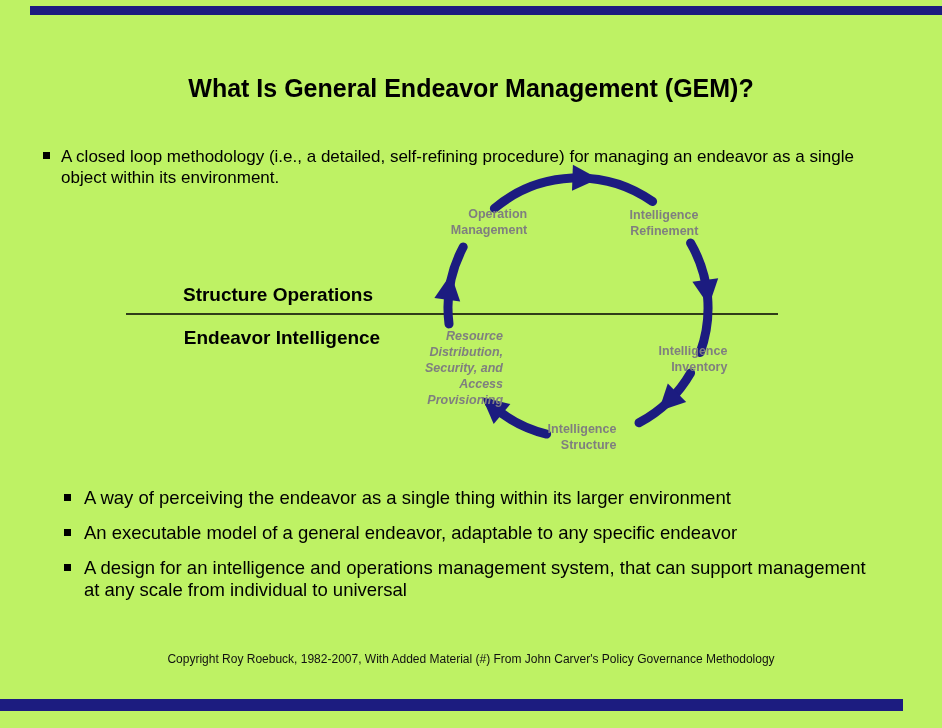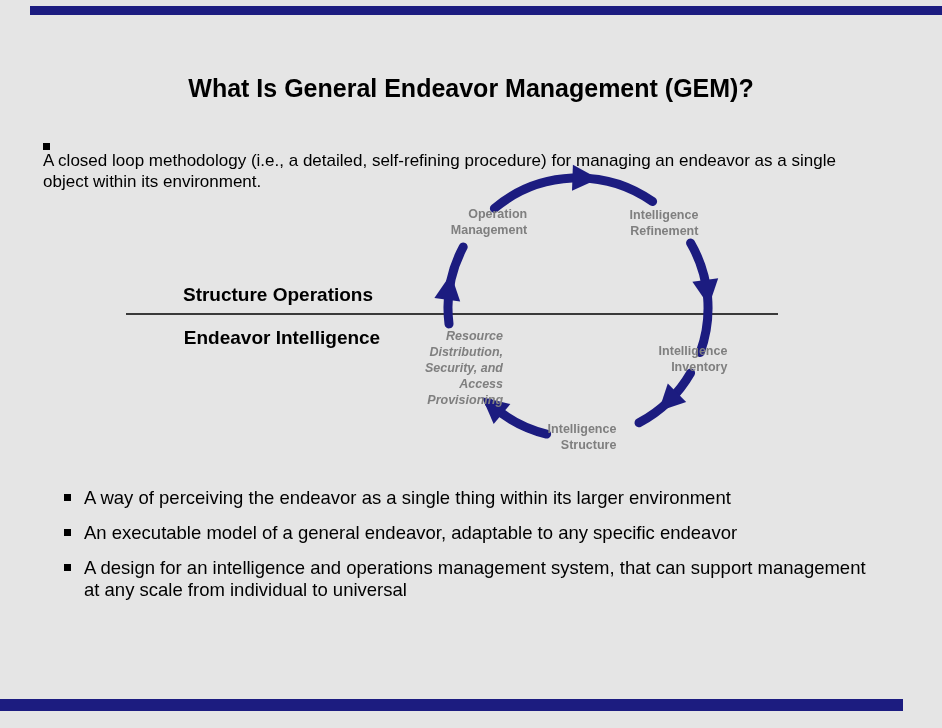--- a/index.html
+++ b/index.html
@@ -1,35 +1,35 @@
 <!DOCTYPE html>
 <html style="--accent: #1c1c80; --node-gray: #7f7f7f; --text: #000000;"><head>
 <meta charset="utf-8">
 <style>
   :root { --accent:#1c1c80; --node-gray:#7f7f7f; --text:#000000; }
   html,body { margin:0; padding:0; background:#ffffff; }
   .slide {
-    position:relative; width:942px; height:728px; background:#e5e5e5;
+    position:relative; width:942px; height:728px; background:#bef264;
     font-family:"Liberation Sans", sans-serif; color:var(--text); overflow:hidden;
   }
   .bar-top    { position:absolute; left:30px; top:6px;  width:912px; height:9px;  background:var(--accent); }
   .bar-bottom { position:absolute; left:0;    top:699px; width:903px; height:12px; background:var(--accent); }
 
   .title {
     position:absolute; left:0; top:74px; width:942px; text-align:center;
     font-size:25px; font-weight:bold; letter-spacing:0;
   }
 
   .bullet-row { display:flex; align-items:flex-start; }
   .bullet-sq {
     flex:0 0 auto; width:7px; height:7px; background:#000; margin-right:11px;
   }
   .intro {
-    position:absolute; left:43px; top:137px; width:838px;
-    font-size:17px; line-height:21px;flex-direction:column;
+    position:absolute; left:43px; top:146px; width:838px;
+    font-size:17px; line-height:21px;
   }
   .intro .bullet-sq { margin-top:6px; }
 
   .bullets-bottom { position:absolute; left:64px; top:487px; width:802px; }
   .bullets-bottom .bullet-row { margin-bottom:13px; font-size:18.5px; line-height:22px; }
   .bullets-bottom .bullet-sq { margin-top:7px; margin-right:13px; }
 
   .diagram-svg { position:absolute; left:0; top:0; width:942px; height:728px; }
   .diagram-svg path.arc { stroke:var(--accent); stroke-width:9; fill:none; stroke-linecap:round; }
   .diagram-svg path.head { fill:var(--accent); stroke:none; }
@@ -112,14 +112,15 @@
     <div class="bullet-row">
       <span class="bullet-sq"></span>
       <span>An executable model of a general endeavor, adaptable to any specific endeavor</span>
     </div>
     <div class="bullet-row">
       <span class="bullet-sq"></span>
       <span>A design for an intelligence and operations management system, that can support management at any scale from individual to universal</span>
     </div>
   </div>
 
+  <div class="footer">Copyright Roy Roebuck, 1982-2007, With Added Material (#) From John Carver's Policy Governance Methodology</div>
 
 </div>
 
 </body></html>

